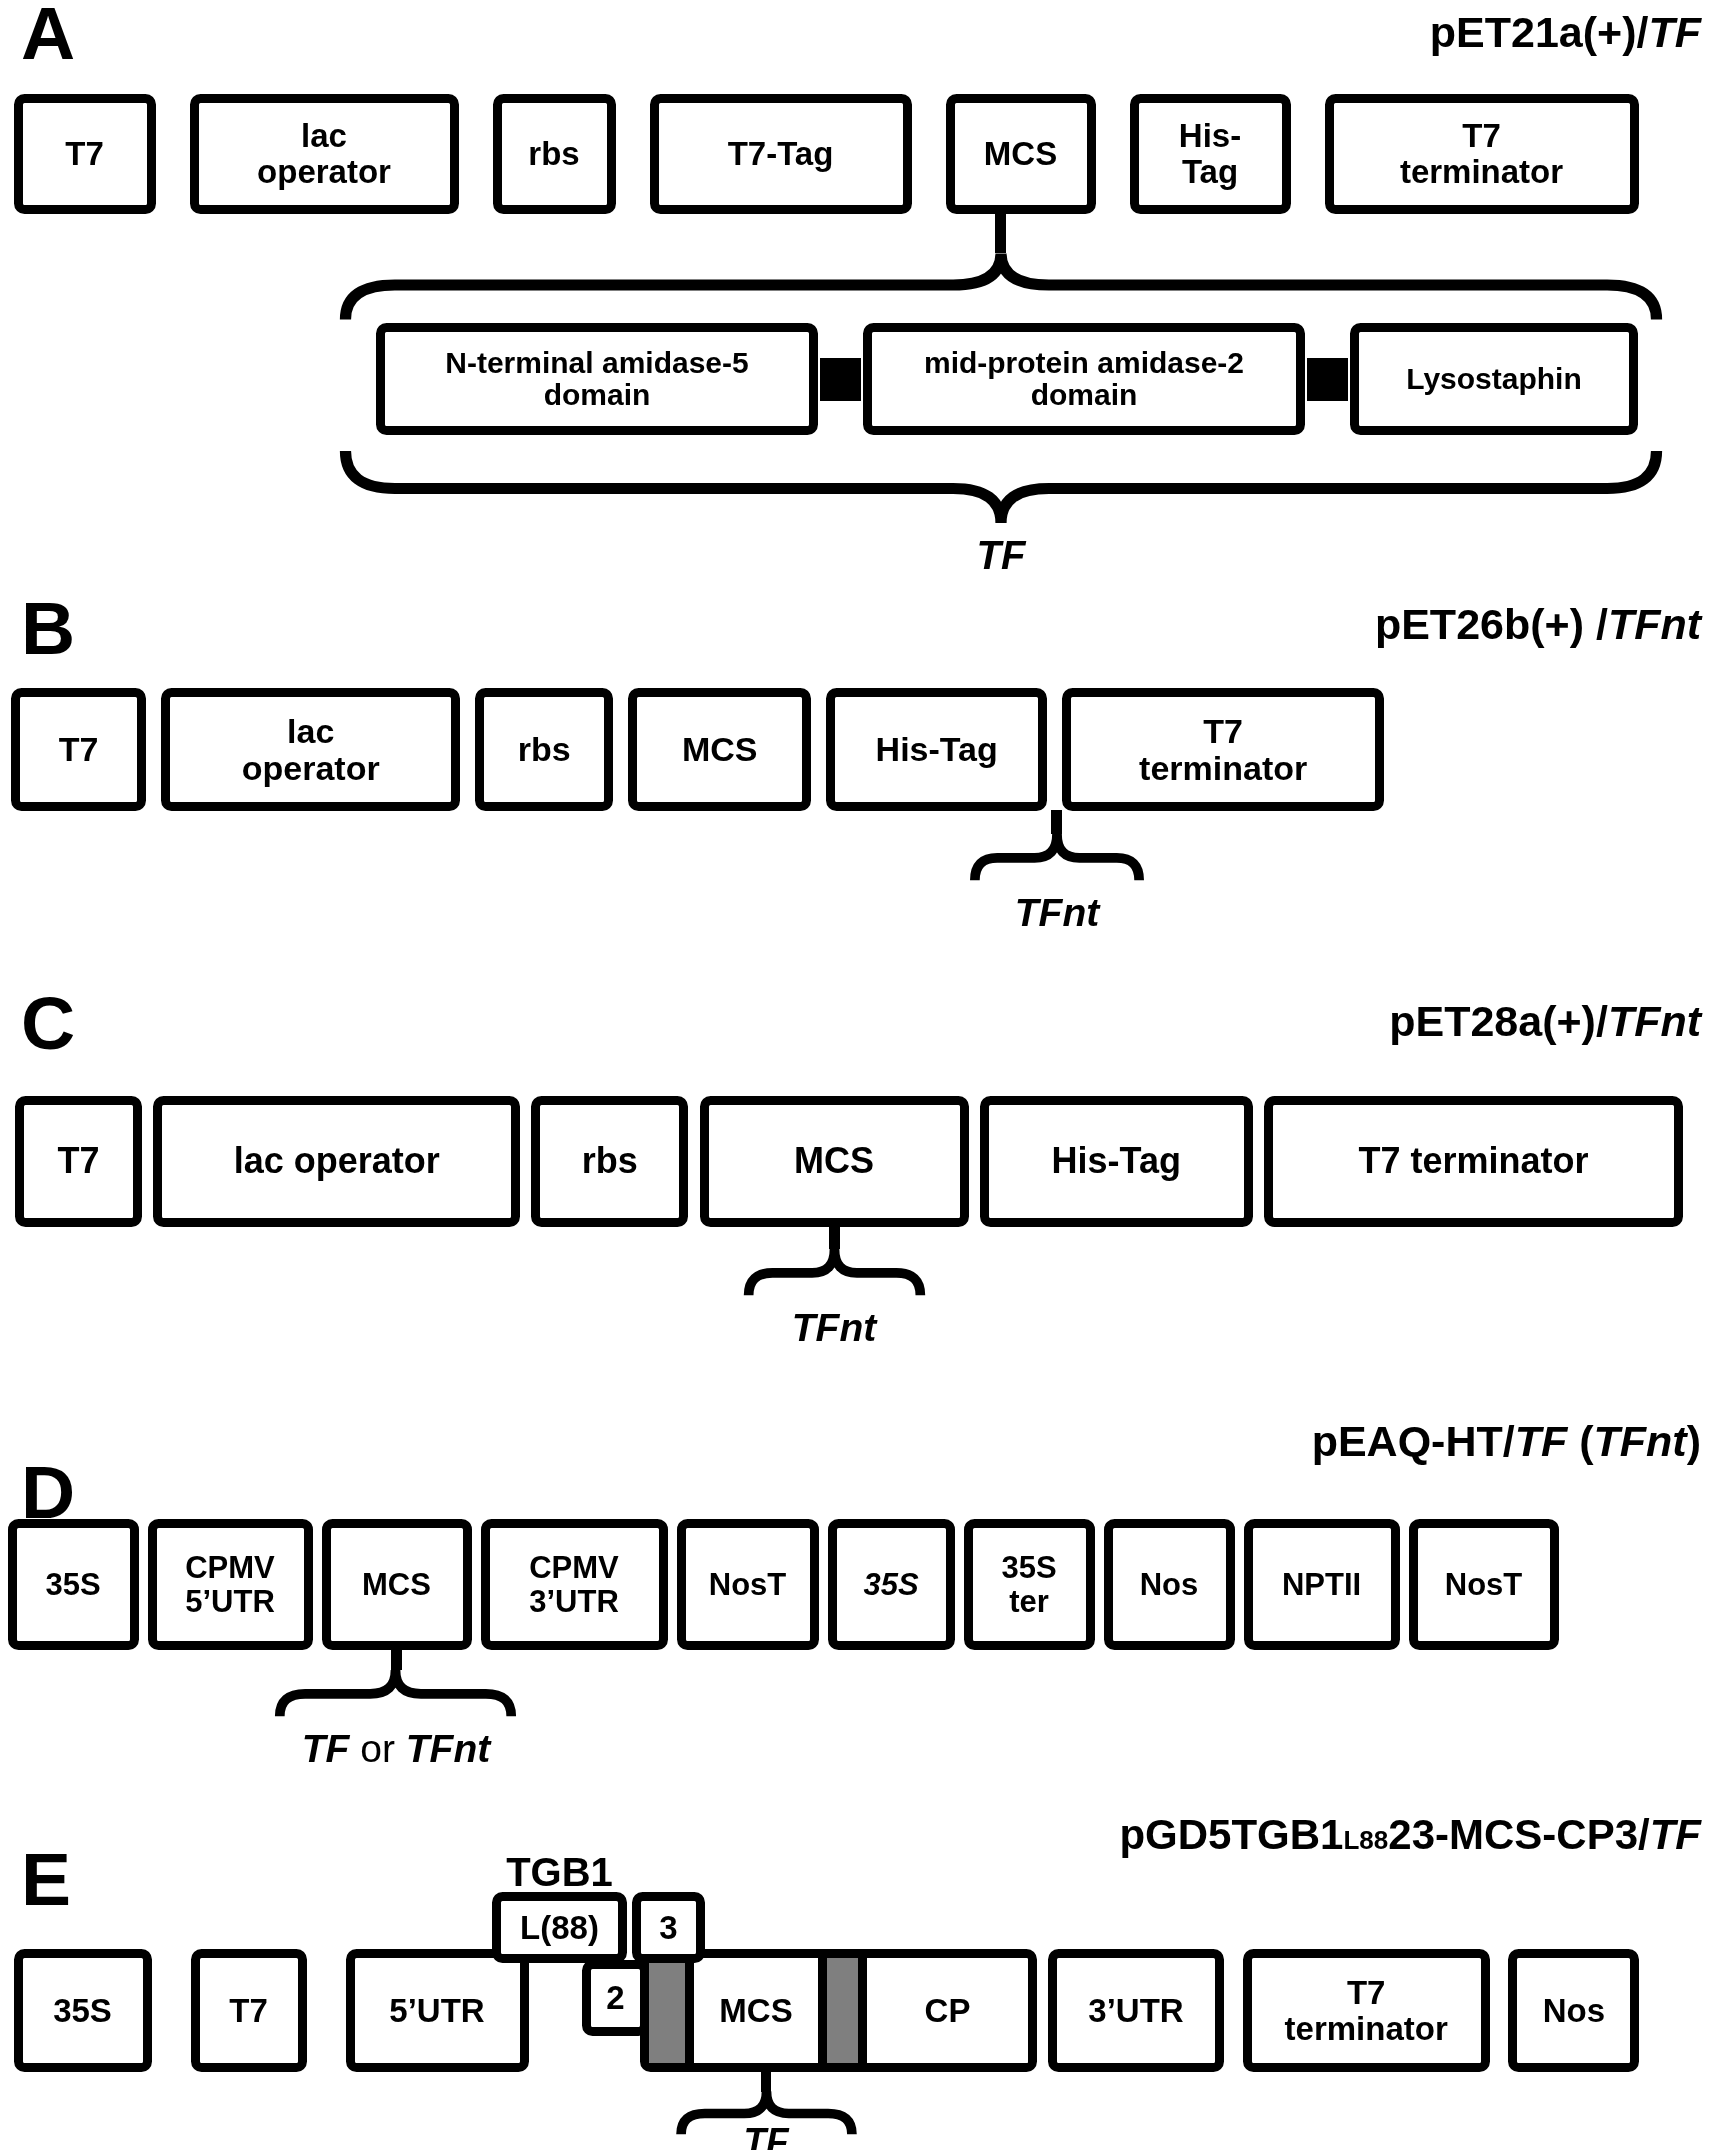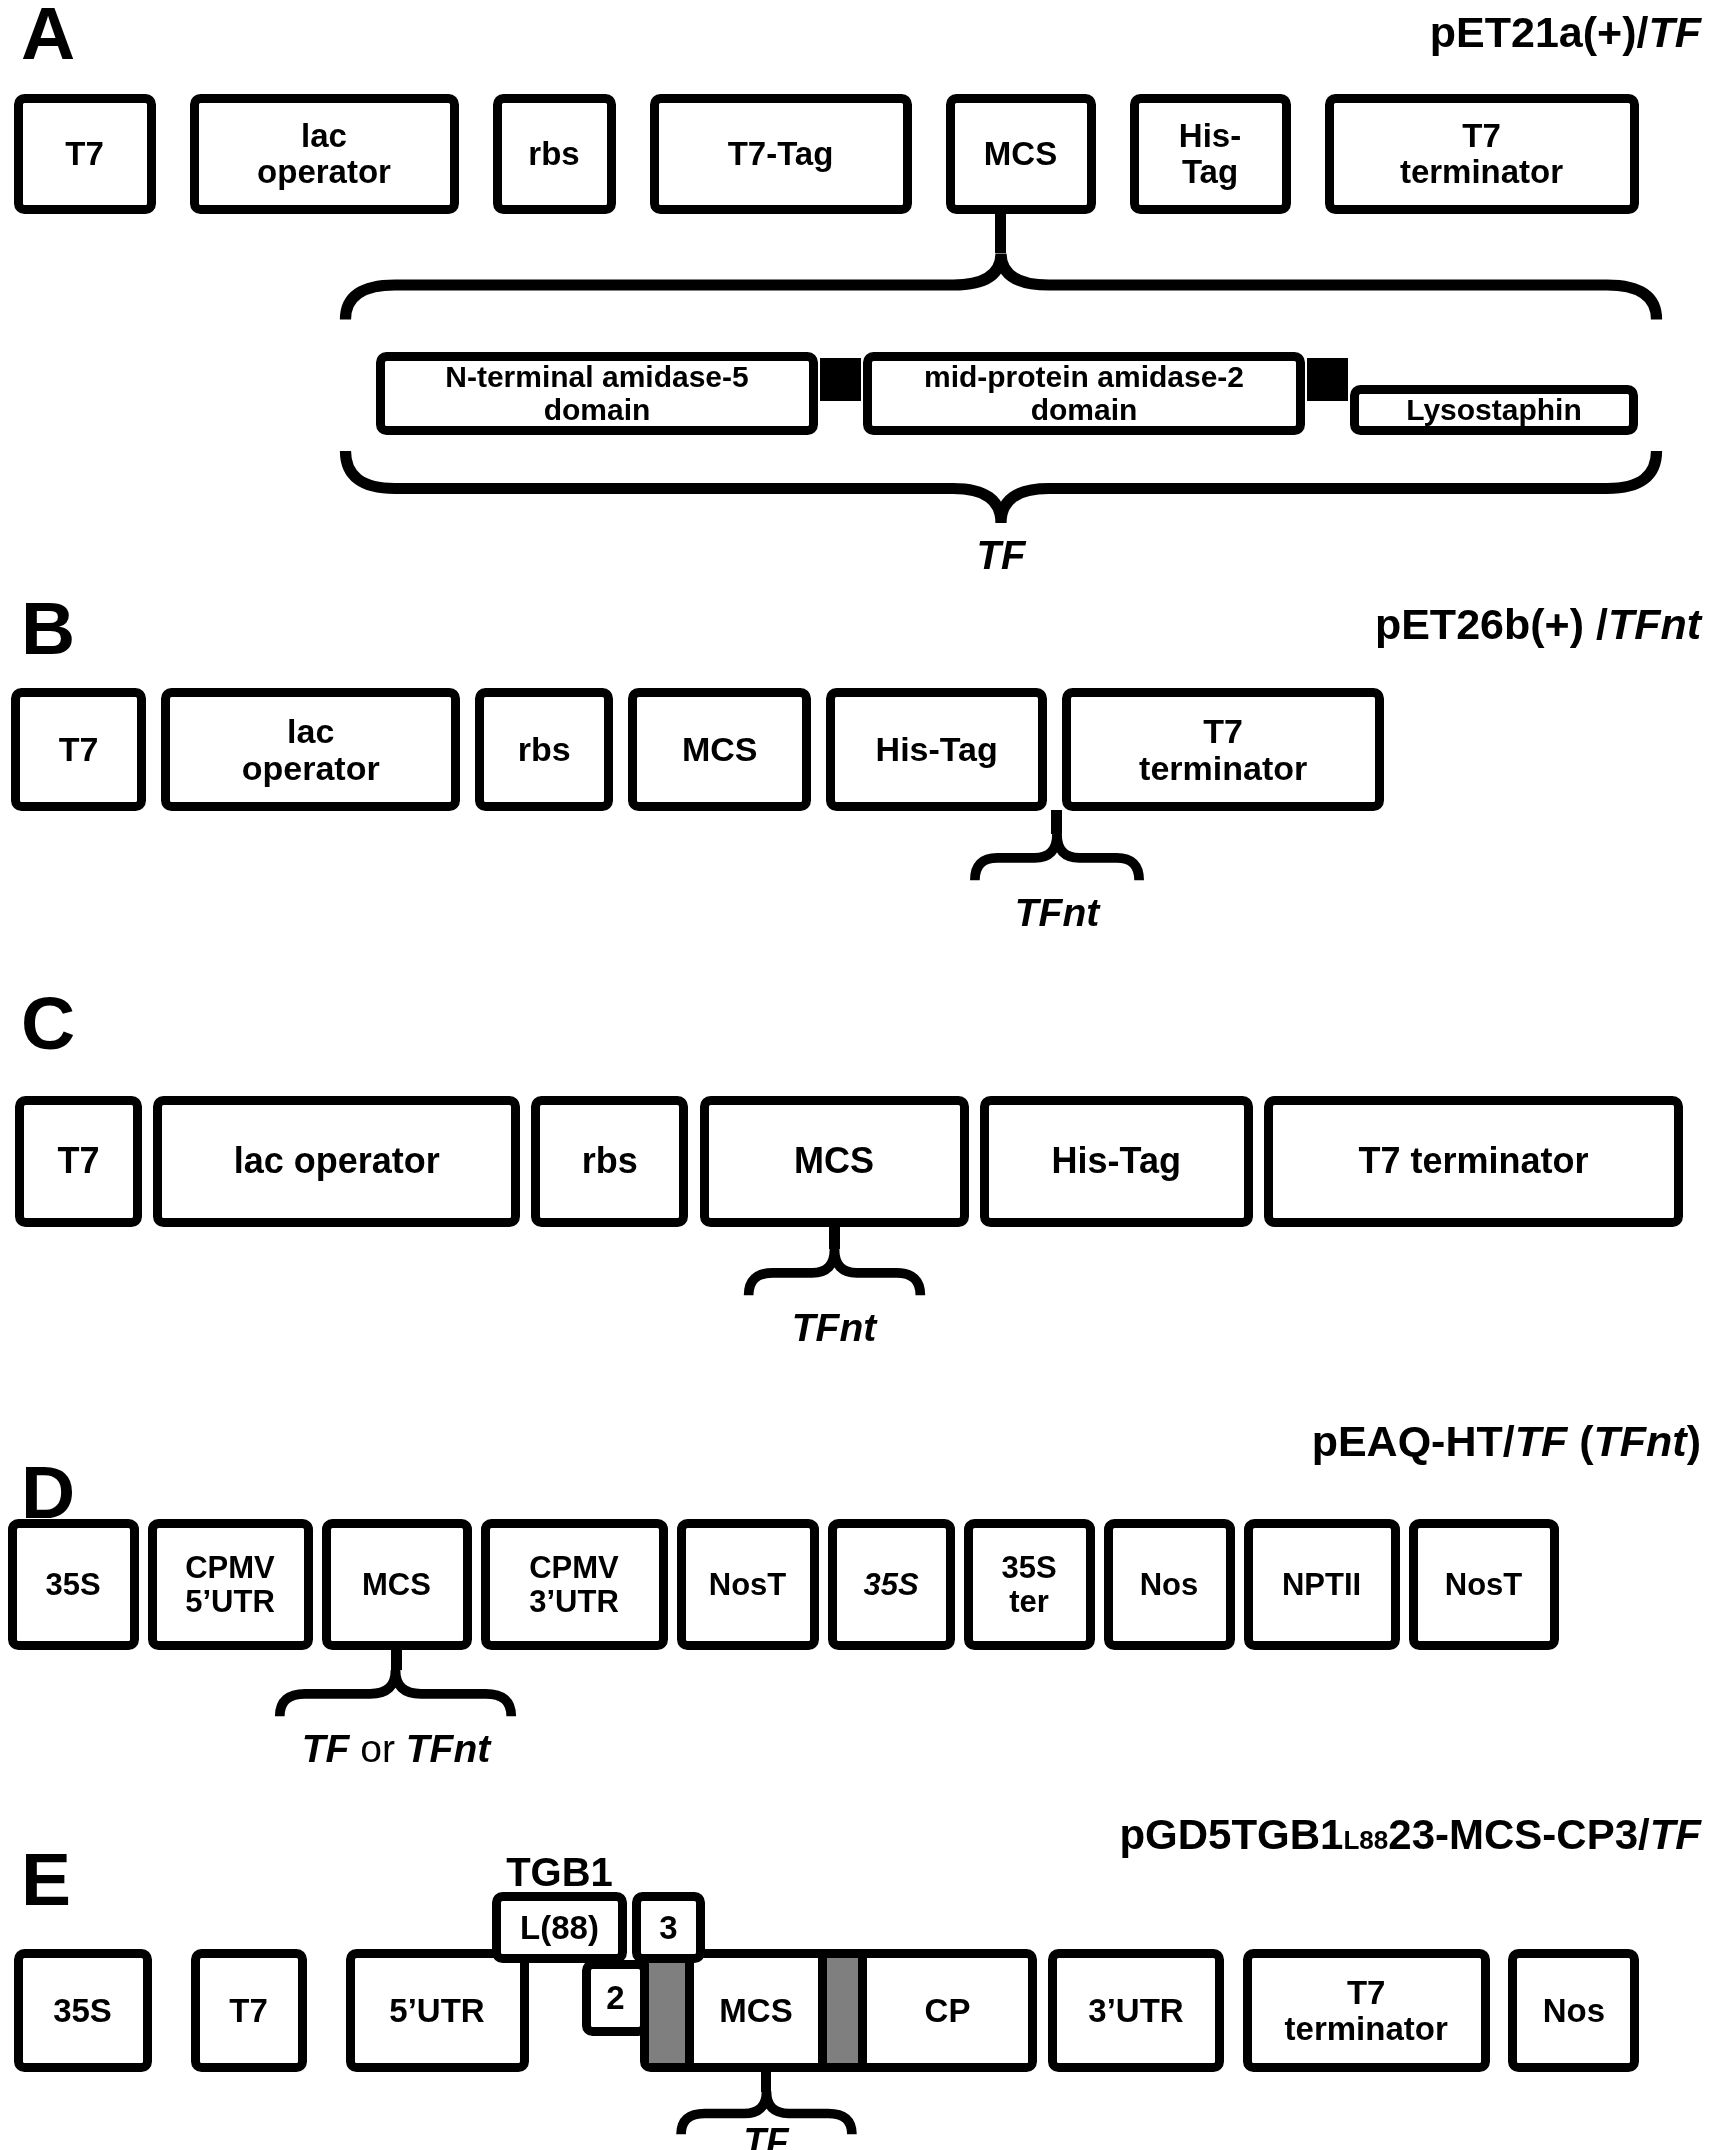--- a/index.html
+++ b/index.html
@@ -15,21 +15,21 @@
   .row{position:absolute;display:flex;align-items:stretch;}
   .box{
     box-sizing:border-box;border:9.7px solid #000;border-radius:10.5px;background:#fff;
     display:flex;align-items:center;justify-content:center;text-align:center;
     font-weight:bold;white-space:pre-line;line-height:1.08;flex:0 0 auto;
   }
   .row-a{gap:34px;font-size:33px;}
   .row-b{gap:15px;font-size:34px;}
   .row-c{gap:11.2px;font-size:36px;}
   .row-d{gap:9px;font-size:31px;}
-  .row-ins{gap:2px;font-size:30px;align-items:flex-end;}
+  .row-ins{gap:2px;font-size:30px;}
   .connector{flex:0 0 auto;width:41px;height:43px;background:#000;align-self:center;}
   .it{font-style:italic;}
   .stem{position:absolute;width:10.5px;background:#000;}
   .brace{position:absolute;}
   .brace path{fill:none;stroke:#000;}
   .blabel{
     position:absolute;font-size:39px;font-weight:bold;font-style:italic;
     text-align:center;white-space:nowrap;transform:translateX(-50%);
   }
   .blabel .plain{font-style:normal;font-weight:400;}
@@ -104,20 +104,21 @@
       </div>
     <div class="stem" style="left:1051px;top:810px;height:24px;"></div>
     <svg class="brace" style="left:967px;top:828px;" width="180" height="56" viewBox="0 0 240 75">
       <path d="M 10,70 Q 10,40 40,40 L 90,40 Q 120,40 120,8 Q 120,40 150,40 L 200,40 Q 230,40 230,70" stroke-width="13"></path>
     </svg>
     <div class="blabel" style="left:1057px;top:891px;"><span class="it">TFnt</span></div>
   </section>
 
   <section class="panel">
     <div class="plabel" style="top:986px;">C</div>
+    <div class="ptitle" style="top:997px;"><span>pET28a(+)/</span><span class="it">TFnt</span></div>
     <div class="row row-c" style="left:15px;top:1096px;height:131px;">
         <div class="box" style="width: 127px;"><span>T7</span></div>
         <div class="box" style="width: 367px;"><span>lac operator</span></div>
         <div class="box" style="width: 157px;"><span>rbs</span></div>
         <div class="box" style="width: 269px;"><span>MCS</span></div>
         <div class="box" style="width: 273px;"><span>His-Tag</span></div>
         <div class="box" style="width: 419px;"><span>T7 terminator</span></div>
       </div>
     <div class="stem" style="left:829px;top:1225px;height:24px;"></div>
     <svg class="brace" style="left:741px;top:1243px;" width="187" height="56" viewBox="0 0 250 75">

